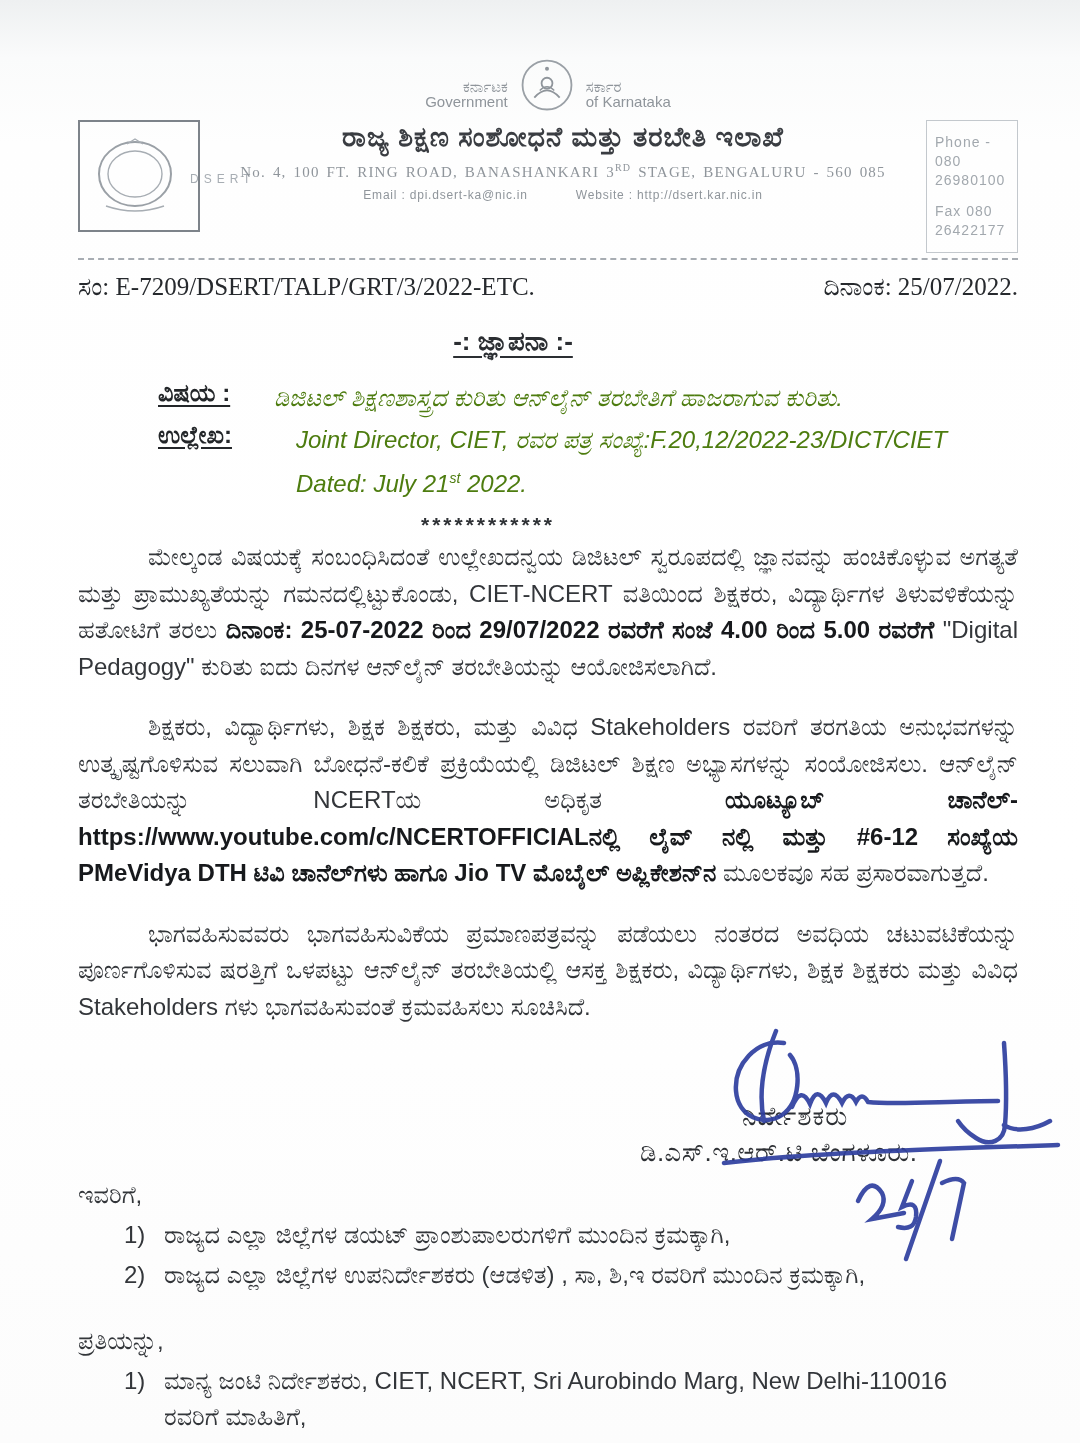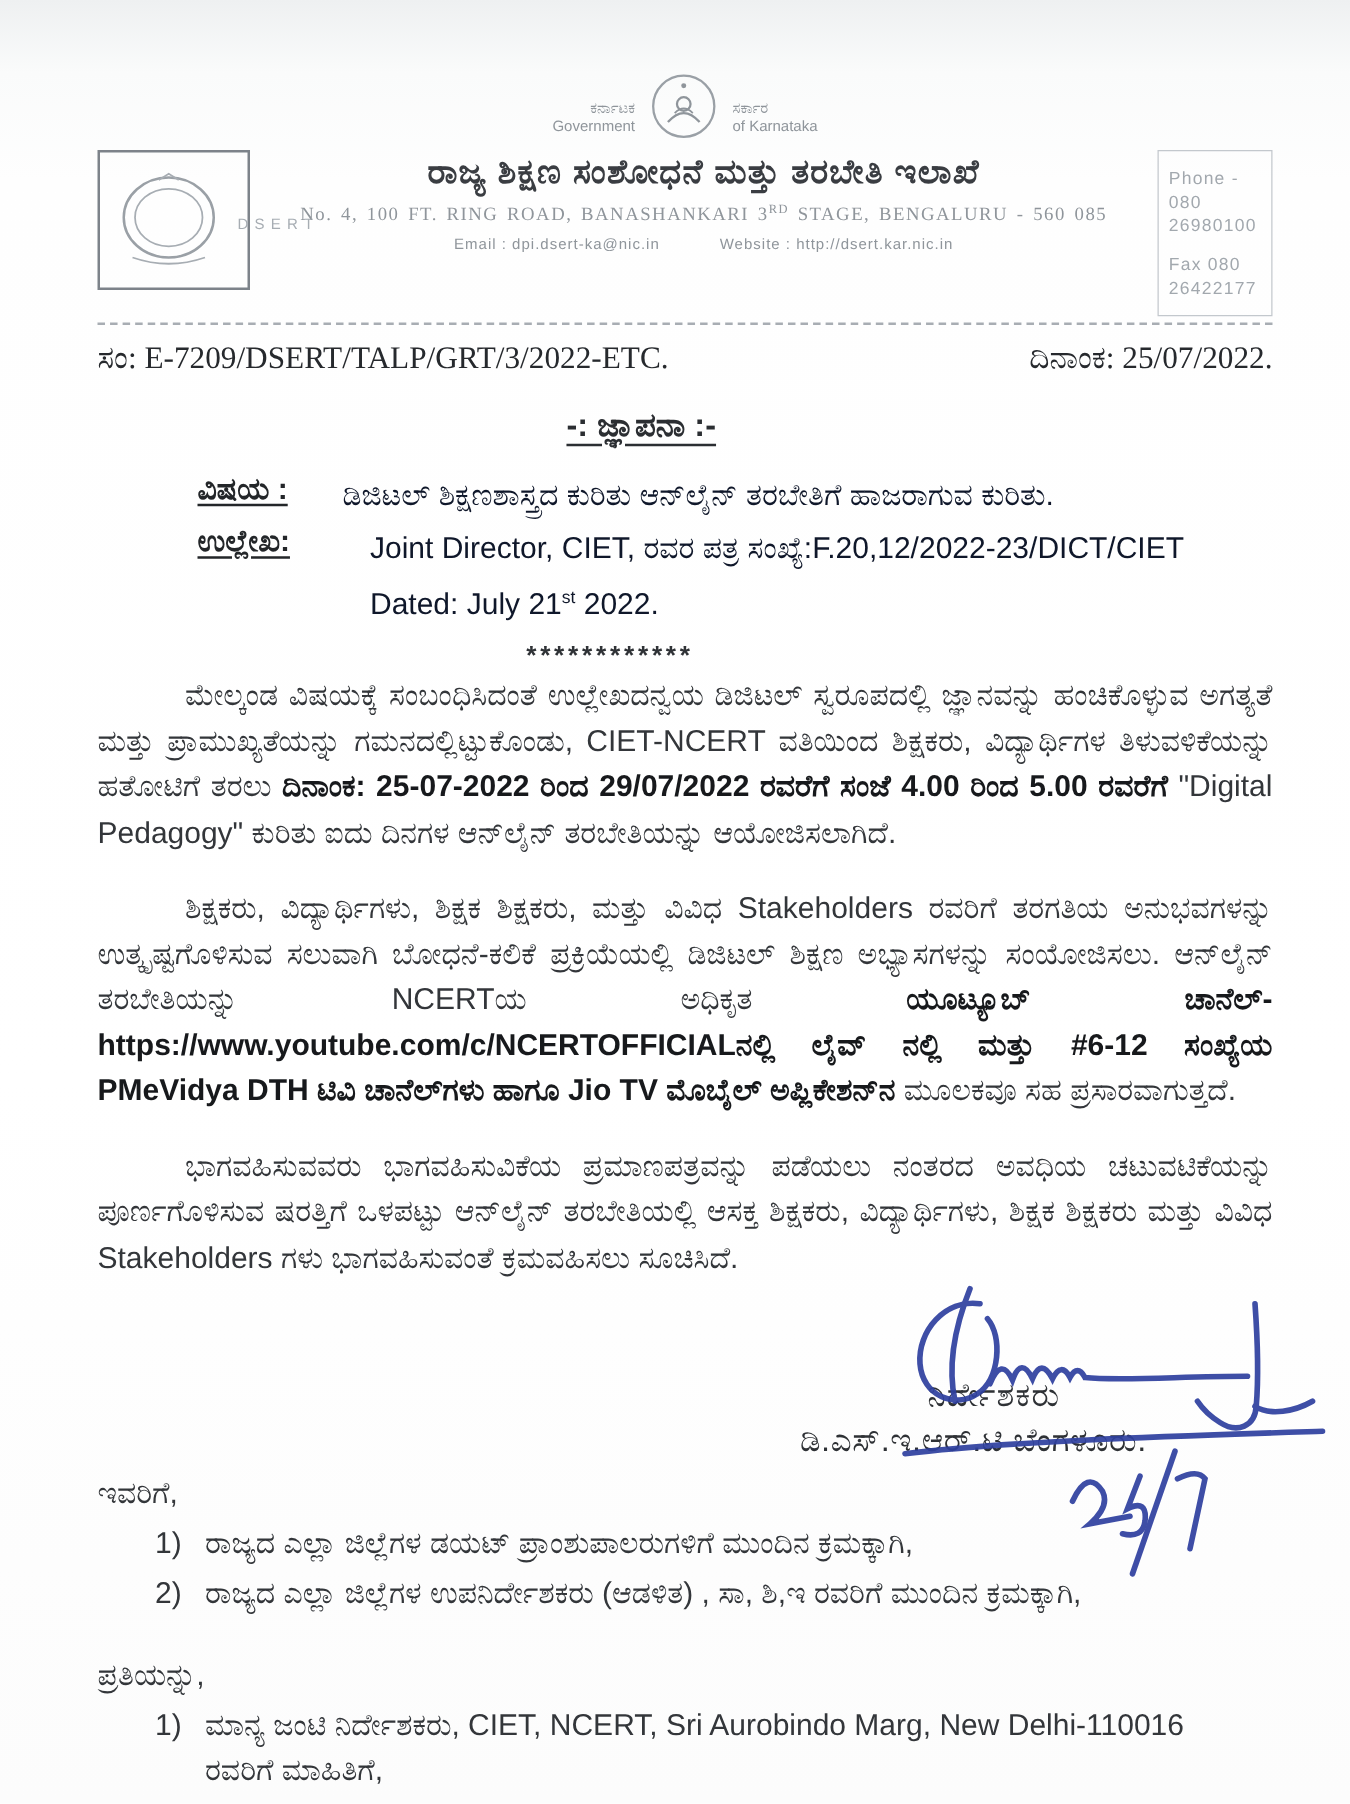--- a/index.html
+++ b/index.html
@@ -7,21 +7,21 @@
     width:1080px;height:1443px;
     background:linear-gradient(180deg,#eef0f1 0%,#fafbfb 4%,#fefefe 10%,#ffffff 60%,#fcfcfc 100%);
     font-family:"Liberation Sans","DejaVu Sans",sans-serif;
     color:#35383c;
     overflow:hidden;
   }
   .page{position:relative;width:1080px;height:1443px;box-sizing:border-box;padding:56px 62px 0 78px;}
 
   
   .emblem{display:flex;justify-content:center;align-items:center;gap:10px;color:#8f959b;}
-  .emblem .side{font-size:12px;line-height:15px;margin-top:17px;}
+  .emblem .side{font-size:15px;line-height:15px;margin-top:17px;}
   .emblem .side.left{text-align:right;}
   .emblem .side.right{text-align:left;}
   .emblem svg{display:block;}
 
   
   .header-row{display:flex;align-items:stretch;margin-top:6px;}
   .logo-box{
     width:122px;height:112px;border:2px solid #7d838a;box-sizing:border-box;
     display:flex;flex-direction:row;align-items:center;justify-content:flex-start;
     padding-top:4px;color:#9aa0a6;flex:0 0 auto;
@@ -50,21 +50,21 @@
   
   .memo-heading{
     text-align:center;margin-top:24px;margin-right:70px;
     font-size:26px;font-weight:700;color:#2b2e32;
     text-decoration:underline;text-underline-offset:6px;
   }
 
   
   .label-grid{display:grid;grid-template-columns:108px 1fr;column-gap:8px;padding-left:80px;margin-top:22px;}
   .label-grid .lbl{font-weight:700;color:#232629;font-size:24px;text-decoration:underline;text-underline-offset:4px;white-space:nowrap;}
-  .label-grid .txt{font-size:24px;line-height:38px;color:#0f172a;max-width:680px;}
+  .label-grid .txt{font-size:24px;line-height:38px;color:#4d7c0f;max-width:680px;font-style:italic;}
   .ref-grid{margin-top:4px;gap:30px;}
   .ref-grid .txt .line2{margin-top:6px;}
   sup{font-size:14px;}
 
   
   .stars{text-align:center;margin-right:120px;margin-top:10px;font-size:21px;letter-spacing:3px;color:#2f3236;font-weight:700;}
 
   
   .para{
     font-size:24px;line-height:36.5px;text-align:justify;color:#33363a;

